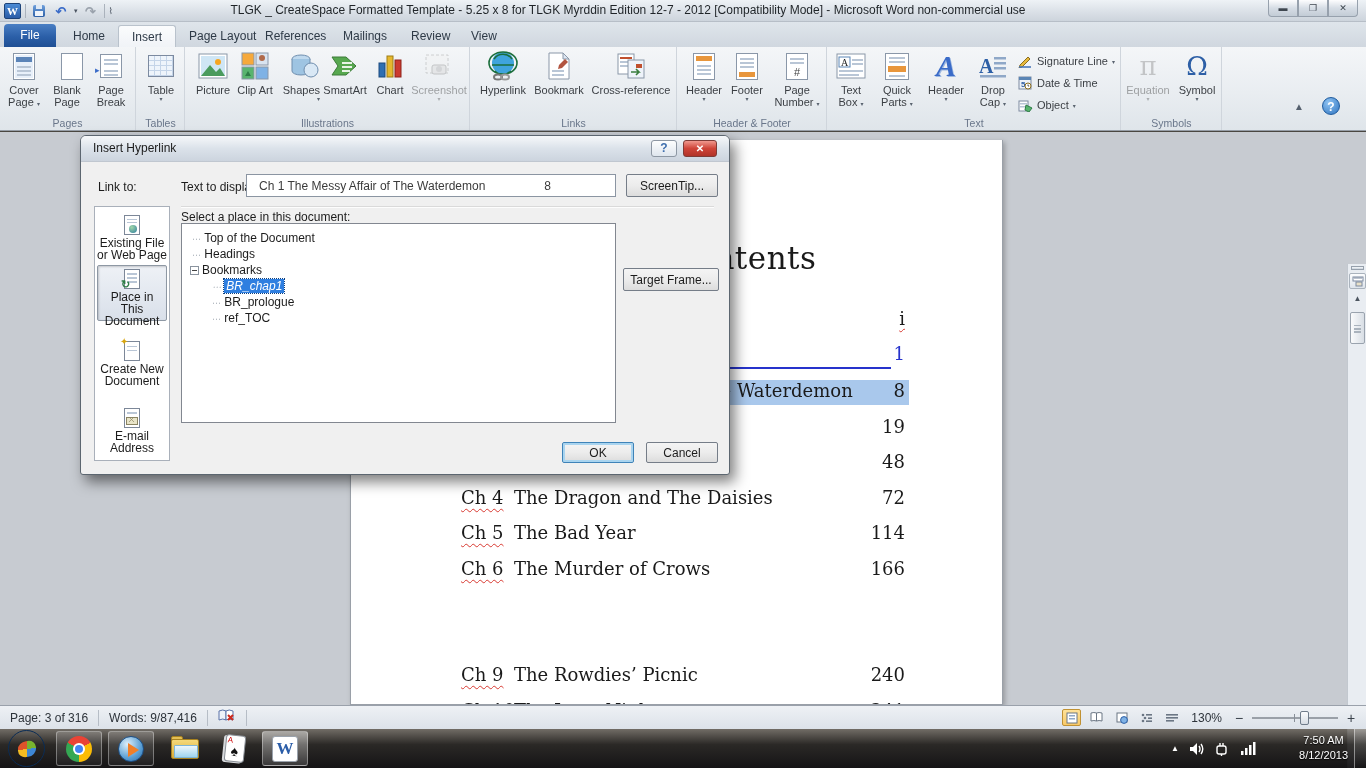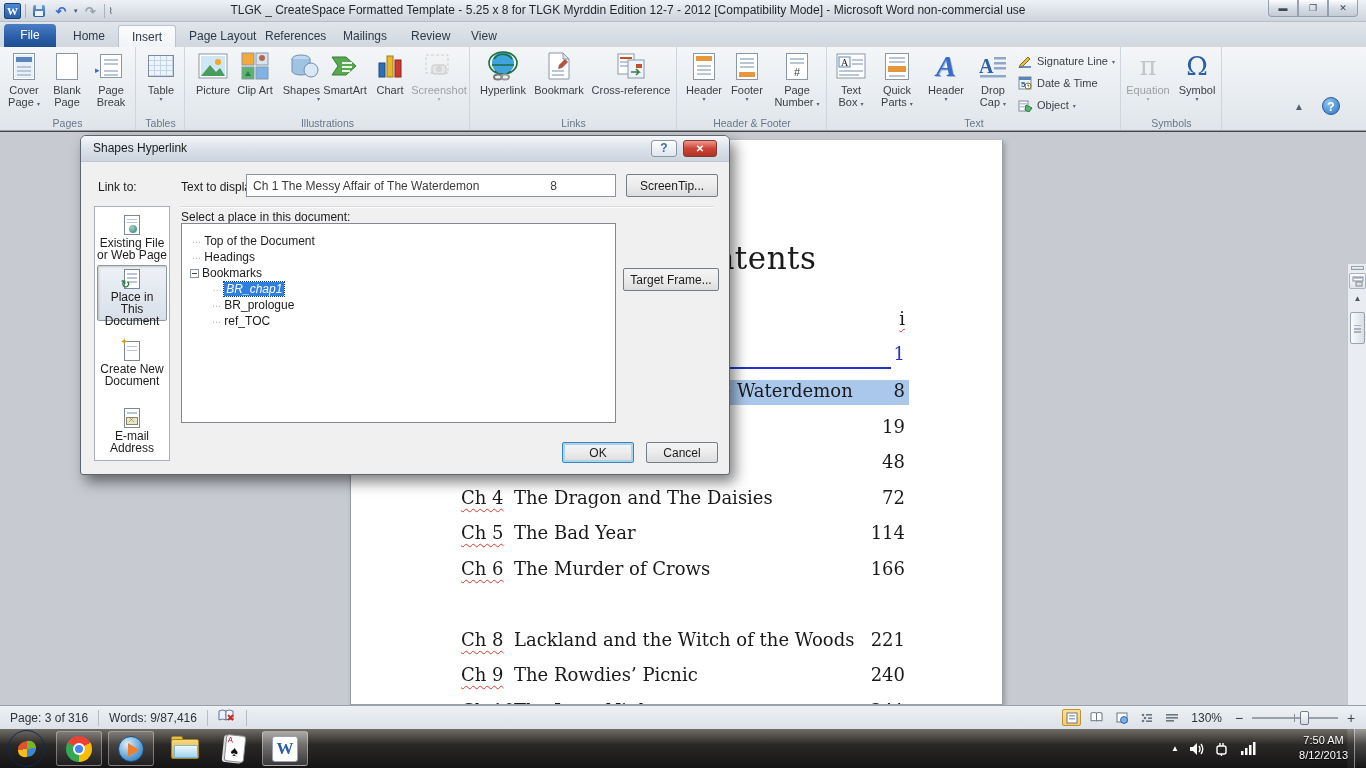--- a/index.html
+++ b/index.html
@@ -93,35 +93,35 @@
   .dlg-title { position:absolute; left:0; top:0; right:0; height:26px; border-radius:5px 5px 0 0;
     background:linear-gradient(#f6f8fa,#dbe2ea 50%,#ccd4de); border-bottom:1px solid #c0c7d0;
     line-height:25px; padding-left:12px; color:#1c1c1c; }
   .dlg-help { position:absolute; top:4px; right:52px; width:26px; height:17px; border:1px solid #8d97a3; border-radius:3px;
     background:linear-gradient(#fdfefe,#dfe6ee); text-align:center; line-height:15px; color:#3f6fae; font-weight:bold; }
   .dlg-close { position:absolute; top:4px; right:12px; width:34px; height:17px; border:1px solid #7e3b36; border-radius:3px;
     background:linear-gradient(#f2a198,#d express25);
     background:linear-gradient(#f0988e,#cf4438 50%,#b03328); color:#fff; text-align:center; line-height:15px; font-weight:bold; font-size:10px; }
   .lbl { position:absolute; color:#1c1c1c; }
   .tfield { position:absolute; left:165px; top:38px; width:370px; height:23px; background:#fff; border:1px solid #8b95a2;
-    display:flex; align-items:center; padding:0 6px; }
+    display:flex; align-items:center; padding:0 12px; }
   .tfield .pg8 { margin-left:auto; margin-right:52px; }
   .w7btn { position:absolute; height:23px; background:linear-gradient(#f4f4f4,#ececec 50%,#dcdcdc); border:1px solid #757d88;
     border-radius:2px; text-align:center; color:#1c1c1c; display:flex; align-items:center; justify-content:center; }
   .w7btn.def { border:1px solid #3f83b8; box-shadow:0 0 0 2px #a9d4ef inset; }
   .etch { position:absolute; left:100px; right:15px; top:70px; border-top:1px solid #dadada; border-bottom:1px solid #fdfdfd; }
   .linkto-bar { position:absolute; left:13px; top:70px; width:76px; height:255px; background:#fff; border:1px solid #a9b0ba; }
   .lt-item { position:absolute; left:2px; right:2px; display:flex; flex-direction:column; align-items:center; text-align:center;
     color:#1c1c1c; line-height:12px; padding-top:3px; }
   .lt-item.selstate { background:linear-gradient(#eef1f6,#d9e0ea); border:1px solid #8e98a4; border-radius:2px; box-shadow:inset 1px 1px 2px rgba(0,0,0,.18); }
   .lt-ic { width:24px; height:24px; display:flex; align-items:center; justify-content:center; margin-bottom:2px; }
   .minidoc { width:16px; height:20px; background:#fff; border:1px solid #7c8798; position:relative; }
   .minidoc i { position:absolute; left:2px; right:2px; height:1.5px; background:#b9c6d6; }
   .treebox { position:absolute; left:100px; top:87px; width:435px; height:200px; background:#fff; border:1px solid #828790; }
-  .tnode { position:absolute; height:16px; line-height:22px; color:#1c1c1c; white-space:pre; }
+  .tnode { position:absolute; height:16px; line-height:16px; color:#1c1c1c; white-space:pre; }
   .tnode .stub { color:#9aa2ac; font-size:9px; }
   .tsel { background:#2f7fe0; color:#fff; outline:1px dotted #0d3f7e; padding:0 2px; }
   .expander { display:inline-block; width:9px; height:9px; border:1px solid #8a939e; background:#fff; position:relative; vertical-align:middle; margin-right:3px; }
   .expander:before { content:""; position:absolute; left:1px; right:1px; top:3px; height:1px; background:#444; }
 
   
   .statusbar { position:absolute; left:0; top:705px; width:1366px; height:24px;
     background:linear-gradient(#eef1f5,#dce2e9); border-top:1px solid #9aa1ab; display:flex; align-items:center; color:#2d333a; font-size:12px; }
   .sb-item { padding:0 10px; }
   .sb-sep { width:1px; height:16px; background:#b6bdc6; }
@@ -196,21 +196,21 @@
         <div class="ric">
             <div class="docpg" style="background:#e8f0fa;">
               <div class="band" style="top:3px;background:#5b84b8;"></div>
               <i style="top:12px;"></i>
               <i style="top:16px;"></i>
               <i style="top:20px;"></i>
             </div>
           </div>
         <div class="rlabel"><span>Cover Page</span> <span class="dn">▾</span></div>
       </div>
-      <div class="rb" style="left:46px;width:42px;">
+      <div class="rb" style="left:46px;width:42px;align-items:flex-end;">
         <div class="ric">
             <div class="docpg"></div>
           </div>
         <div class="rlabel">Blank Page</div>
       </div>
       <div class="rb" style="left:89px;width:44px;">
         <div class="ric">
             <div class="docpg" style="height:24px;">
               <i style="top:4px;"></i>
               <i style="top:8px;"></i>
@@ -520,25 +520,20 @@
       <div class="toc-row" style="top:382px;">
         <span class="t-label">Ch 5</span>
         <span class="t-title">The Bad Year</span>
         <span class="t-page">114</span>
       </div>
       <div class="toc-row" style="top:418px;">
         <span class="t-label">Ch 6</span>
         <span class="t-title">The Murder of Crows</span>
         <span class="t-page">166</span>
       </div>
-      <div class="toc-row" style="top:489px;">
-        <span class="t-label">Ch 8</span>
-        <span class="t-title">Lackland and the Witch of the Woods</span>
-        <span class="t-page">221</span>
-      </div>
       <div class="toc-row" style="top:524px;">
         <span class="t-label">Ch 9</span>
         <span class="t-title">The Rowdies’ Picnic</span>
         <span class="t-page">240</span>
       </div>
       <div class="toc-row" style="top:560px;">
         <span class="t-label">Ch 10</span>
         <span class="t-title">The Long Night</span>
         <span class="t-page">241</span>
       </div>
@@ -553,21 +548,21 @@
             <rect x="4" y="7" width="6" height="4" fill="#e8e0c8" stroke="#7c8aa0"></rect>
           </svg>
       </div>
       <div class="s-arrow" style="top:27px;">▲</div>
       <div class="s-thumb"></div>
 
     </div>
   </div>
 
   <div class="dlg">
-    <div class="dlg-title"><span>Shapes Hyperlink</span></div>
+    <div class="dlg-title"><span>Insert Hyperlink</span></div>
     <div class="dlg-help">?</div>
     <div class="dlg-close">✕</div>
 
     <div class="lbl" style="left:17px;top:44px;">Link to:</div>
     <div class="lbl" style="left:100px;top:44px;">Text to display:</div>
 
     <div class="tfield">
       <span>Ch 1  The Messy Affair of The Waterdemon</span>
       <span class="pg8">8</span>
     </div>

